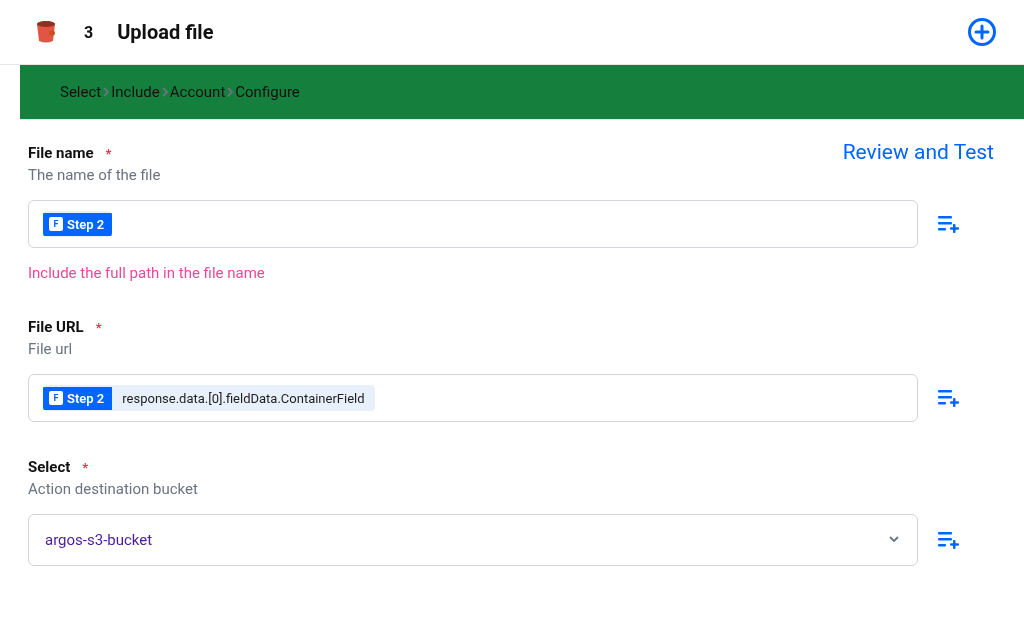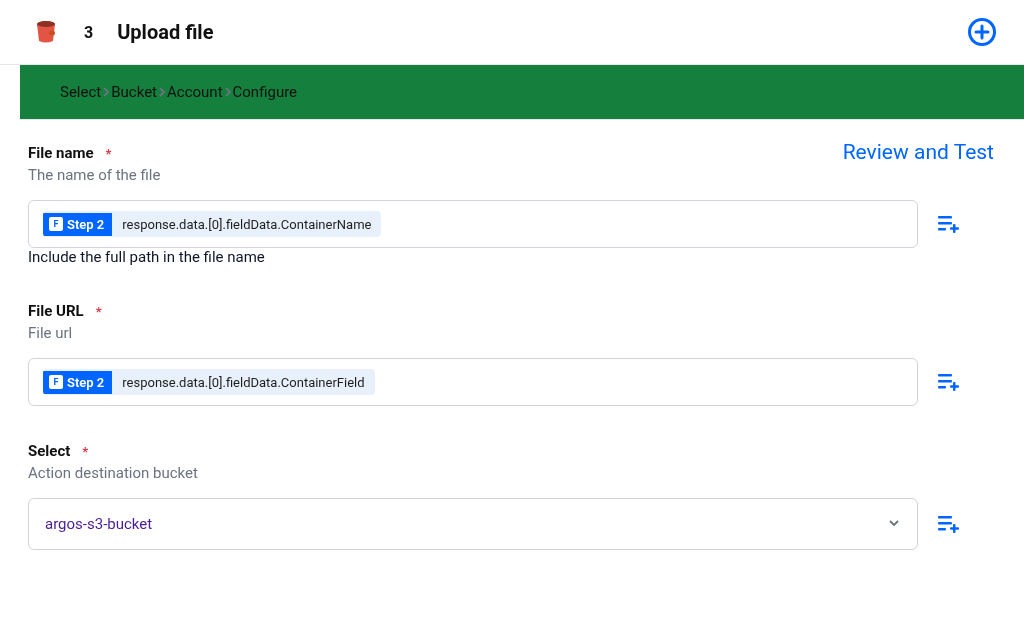--- a/index.html
+++ b/index.html
@@ -155,21 +155,22 @@
       font-weight: 700;
       color: #0066ff;
     }
     .pill-path {
       padding: 4px 10px;
       font-size: 13px;
       color: #1f1f1f;
     }
     .field-note {
       font-size: 15px;
-      color: #0f172a;
+      color: #ec4899;
+      margin-top: 16px;
     }
     .add-icon {
       color: #0066ff;
       cursor: pointer;
       flex-shrink: 0;
       display: flex;
       align-items: center;
     }
     .select-input {
       flex: 1;
@@ -216,21 +217,21 @@
   </div>
 </div>
 
 <div class="breadcrumb">
   <span class="breadcrumb-item">Select</span>
   <span class="breadcrumb-chevron">
     <svg width="10" height="10" viewBox="0 0 10 10" fill="none" stroke="#6b7280" stroke-width="1.8">
         <path d="M3 1 L7 5 L3 9"></path>
       </svg>
   </span>
-  <span class="breadcrumb-item">Bucket</span>
+  <span class="breadcrumb-item">Include</span>
   <span class="breadcrumb-chevron">
     <svg width="10" height="10" viewBox="0 0 10 10" fill="none" stroke="#6b7280" stroke-width="1.8">
         <path d="M3 1 L7 5 L3 9"></path>
       </svg>
   </span>
   <span class="breadcrumb-item">Account</span>
   <span class="breadcrumb-chevron">
     <svg width="10" height="10" viewBox="0 0 10 10" fill="none" stroke="#6b7280" stroke-width="1.8">
         <path d="M3 1 L7 5 L3 9"></path>
       </svg>
@@ -247,21 +248,20 @@
       <span class="required-star">*</span>
     </div>
     <div class="field-sublabel">The name of the file</div>
     <div class="field-row">
       <div class="field-input">
         <span class="pill-container">
           <span class="pill-step">
             <span class="pill-step-icon">F</span>
             <span>Step 2</span>
           </span>
-          <span class="pill-path">response.data.[0].fieldData.ContainerName</span>
         </span>
       </div>
       <div class="add-icon">
         <svg width="22" height="18" viewBox="0 0 22 18" fill="#0066ff">
           <rect x="0" y="1" width="14" height="2.5" rx="1"></rect>
           <rect x="0" y="7" width="14" height="2.5" rx="1"></rect>
           <rect x="0" y="13" width="8" height="2.5" rx="1"></rect>
           <rect x="15" y="9" width="2.5" height="9" rx="1"></rect>
           <rect x="12" y="12.25" width="9" height="2.5" rx="1"></rect>
         </svg>

